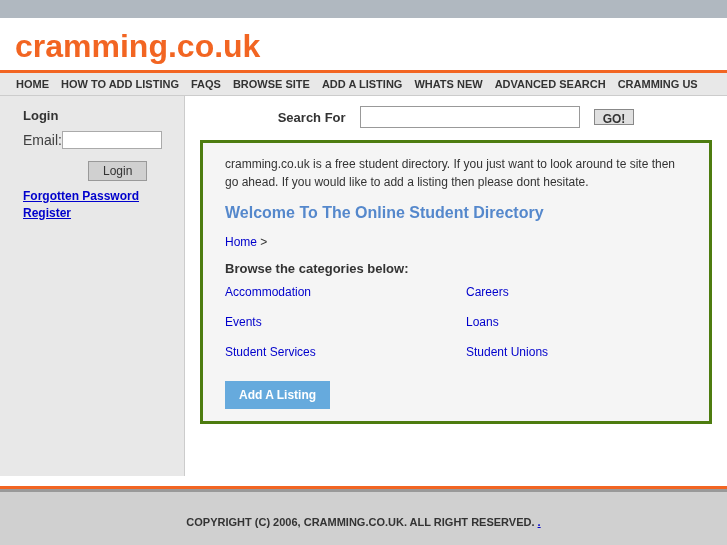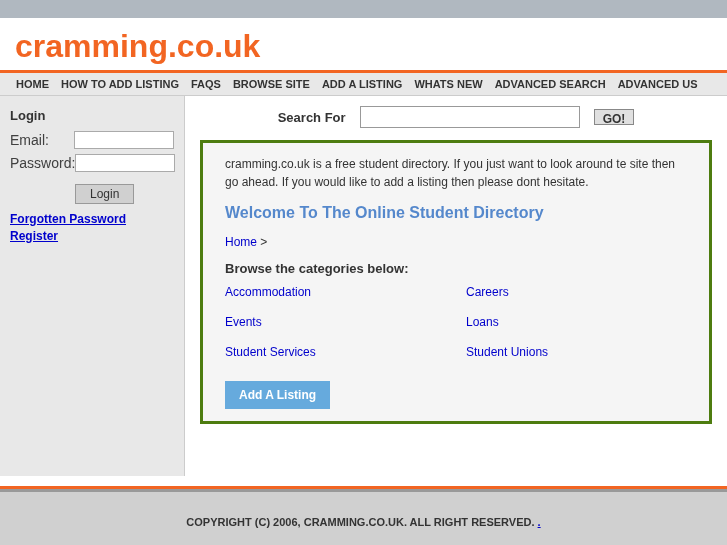--- a/index.html
+++ b/index.html
@@ -62,21 +62,21 @@
     .content-area {
       display: flex;
       background: #ffffff;
     }
 
     
     .sidebar {
       width: 185px;
       min-width: 185px;
       background: #e8e8e8;
-      padding: 12px 10px;
+      padding: 12px 23px;
       border-right: 1px solid #cccccc;
       min-height: 380px;
     }
     .sidebar-title {
       font-size: 13px;
       font-weight: bold;
       color: #333;
       margin-bottom: 8px;
     }
     .sidebar label {
@@ -251,34 +251,30 @@
   <div class="orange-border-top"></div>
 
   <nav class="nav-bar">
     <a href="#">HOME</a>
     <a href="#">HOW TO ADD LISTING</a>
     <a href="#">FAQS</a>
     <a href="#">BROWSE SITE</a>
     <a href="#">ADD A LISTING</a>
     <a href="#">WHATS NEW</a>
     <a href="#">ADVANCED SEARCH</a>
-    <a href="#">ADVANCED US</a>
+    <a href="#">CRAMMING US</a>
   </nav>
 
   <div class="content-area">
 
     <div class="sidebar">
       <div class="sidebar-title">Login</div>
       <div class="form-row">
         <label>Email:</label>
         <input type="text" class="" style="">
-      </div>
-      <div class="form-row">
-        <label>Password:</label>
-        <input type="password" style="">
       </div>
       <button class="login-btn">Login</button>
       <div class="sidebar-links">
         <a href="#">Forgotten Password</a>
         <a href="#">Register</a>
       </div>
     </div>
 
     <div class="main-content">
 

